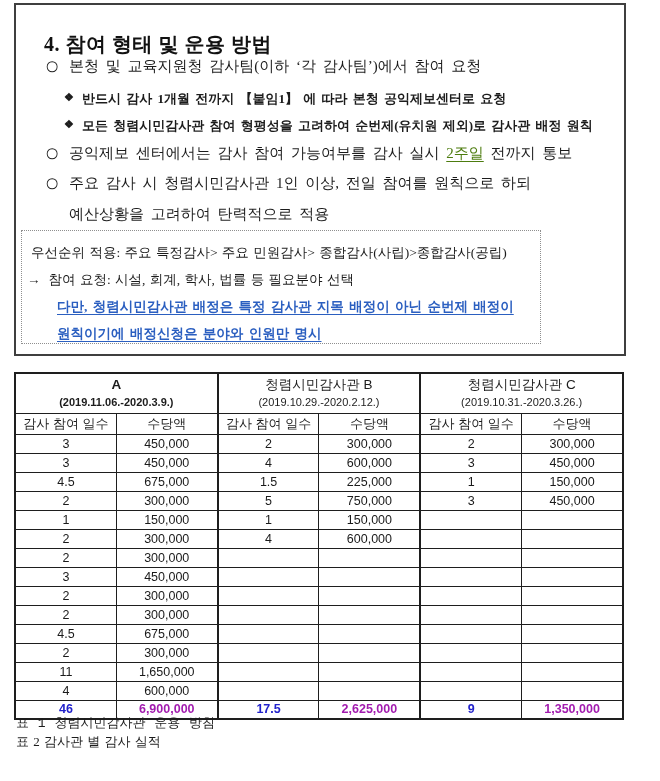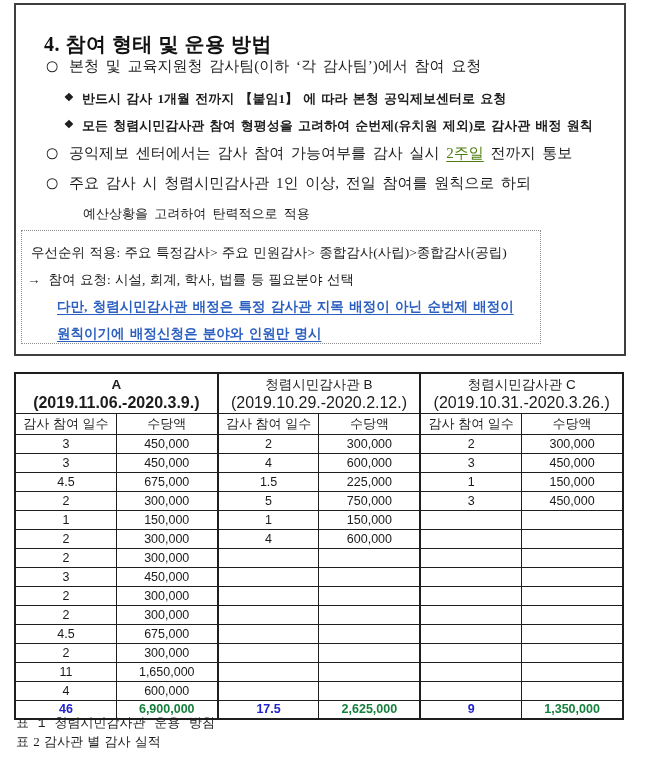--- a/index.html
+++ b/index.html
@@ -17,21 +17,21 @@
     position:absolute; left:28px; top:14px;
     font-size:20px; font-weight:bold; letter-spacing:0.5px; color:#111;margin-top:12px;
   }
   .bullet { position:absolute; display:flex; align-items:flex-start;
             font-size:15px; word-spacing:3px; white-space:nowrap; }
   .bullet .marker { font-size:12px; font-weight:bold; margin-right:11px;
                     transform:translateY(2px); }
   .subbullet { position:absolute; display:flex; align-items:flex-start;
                font-size:13px; font-weight:bold; word-spacing:2px; white-space:nowrap; }
   .subbullet .marker { font-size:11px; margin-right:8px; transform:translateY(1px); }
-  .cont-line { position:absolute; font-size:13px; word-spacing:3px; white-space:nowrap;margin-left:14px; }
+  .cont-line { position:absolute; font-size:15px; word-spacing:3px; white-space:nowrap; }
   .link-blue { color:#4d7c0f; text-decoration:underline; text-underline-offset:3px; }
 
   
   .inner-box {
     position:absolute; left:21px; top:230px; width:520px; height:114px;
     border:1px dotted #8f8f8f; box-sizing:border-box;
   }
   .pb-line { position:absolute; font-size:13.5px; word-spacing:1px; white-space:nowrap; color:#1c1c1c; }
   .pb-arrow { display:inline-block; margin-right:8px; }
   .pb-blue {
@@ -46,27 +46,27 @@
     font-family:"Liberation Sans", sans-serif;
     border:2px solid #1e1e1e; background:#fff;
   }
   .audit-table th, .audit-table td {
     border:1px solid #1e1e1e; padding:0 4px; text-align:center;
     overflow:hidden; white-space:nowrap; box-sizing:border-box;
   }
   .audit-table .gsep { border-left:2px solid #1e1e1e; }
   .group-header th { height:40px; font-weight:normal; vertical-align:middle; }
   .group-header .g-name { font-size:13.5px; line-height:18px; }
-  .group-header .g-period { font-size:16px; line-height:17px; }
+  .group-header .g-period { font-size:11px; line-height:17px; }
   .group-header th.group-a .g-name, .group-header th.group-a .g-period { font-weight:bold; }
   .sub-header th { height:21px; font-size:13px; font-weight:normal; }
   .audit-table tbody td { height:19px; font-size:12.5px; color:#1a1a1a; }
   .total-row td { height:25px; font-size:13px; font-weight:bold;text-align:center; }
   .total-row td.t-days { color:#2222cc; }
-  .total-row td.t-amount { color:#15803d; }
+  .total-row td.t-amount { color:#a21caf; }
 
   
   .caption { position:absolute; left:16px; font-size:13px; word-spacing:1px; color:#1c1c1c; }
 </style>
 </head>
 <body>
 
 <div class="page">
 
   <div class="outer-box">

